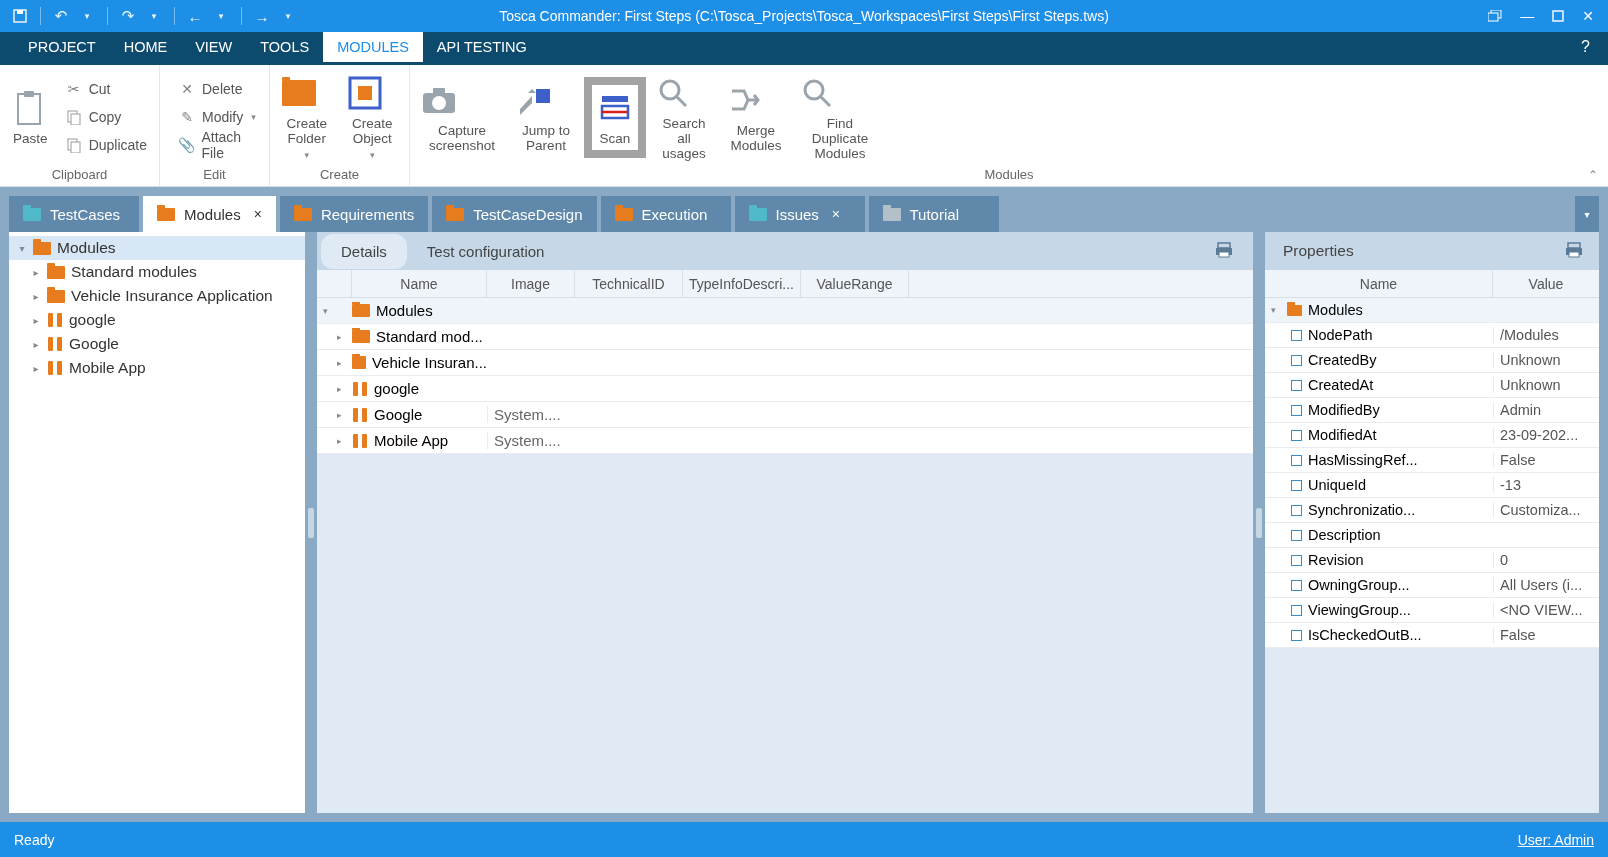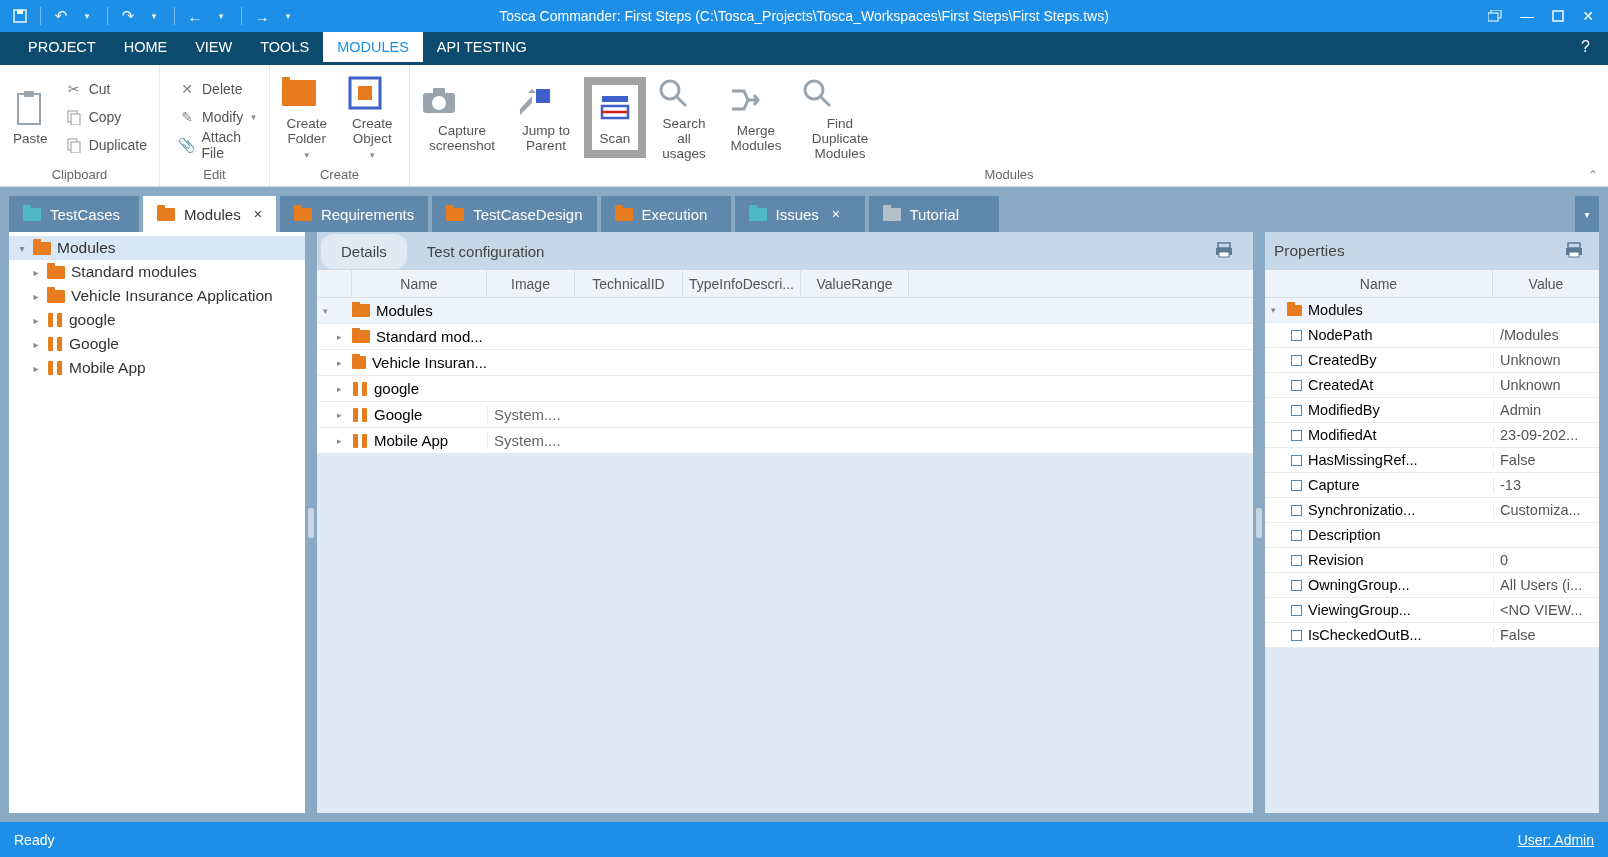--- a/index.html
+++ b/index.html
@@ -75,21 +75,21 @@
 .grow .gc0 { width: 35px; display: flex; align-items: center; justify-content: flex-start; padding-left: 6px; gap:2px; }
 .grow .gc1 { width: 135px; display: flex; align-items: center; gap: 6px; overflow: hidden; white-space: nowrap; }
 .grow .gc2 { width: 88px; border-left: 1px solid #e6ecf2; padding-left: 6px; color: #666; overflow:hidden; white-space:nowrap; }
 .grow .gc3 { width: 108px; border-left: 1px solid #e6ecf2; }
 .grow .gc4 { width: 118px; border-left: 1px solid #e6ecf2; }
 .grow .gc5 { width: 108px; border-left: 1px solid #e6ecf2; border-right: 1px solid #e6ecf2; }
 .grow.hdr { background: #eef4fa; }
 .grow .exp { width: 8px; color: #888; font-size: 9px; }
 
 .prop-pane { width: 334px; background: #dfeaf4; display: flex; flex-direction: column; }
-.prop-head { height: 38px; display: flex; align-items: center; padding: 0 9px; font-size: 15.5px; color: #444; background: #c6d8e8; position: relative; }
+.prop-head { height: 38px; display: flex; align-items: center; padding: 0 18px; font-size: 15.5px; color: #444; background: #c6d8e8; position: relative; }
 .prop-head .print { position: absolute; right: 16px; top: 10px; color: #5a7a96; cursor: pointer; }
 .pgrid { background: #fff; }
 .pghead { display: flex; height: 28px; background: #eef4fa; border-bottom: 1px solid #d6e0e9; }
 .pgh1 { flex: 1; display: flex; align-items: center; justify-content: center; font-size: 14px; color: #555; border-right: 1px solid #d6e0e9; }
 .pgh2 { width: 106px; display: flex; align-items: center; justify-content: center; font-size: 14px; color: #555; }
 .prow { display: flex; height: 25px; border-bottom: 1px solid #e6ecf2; font-size: 14.5px; align-items: center; }
 .prow.group { background: #eef4fa; }
 .prow .pn { flex: 1; display: flex; align-items: center; padding-left: 6px; gap: 6px; overflow: hidden; white-space: nowrap; }
 .prow .pv { width: 106px; border-left: 1px solid #e6ecf2; padding-left: 6px; color: #555; overflow: hidden; white-space: nowrap; }
 .prow .box { width: 11px; height: 11px; border: 1.5px solid #3d8bc9; display: inline-block; }
@@ -564,21 +564,21 @@
                 <span style="width: 14px;"></span>
                 <span class="box"></span>
                 <span>HasMissingRef...</span>
               </div>
               <div class="pv">False</div>
             </div>
             <div class="prow">
               <div class="pn">
                 <span style="width: 14px;"></span>
                 <span class="box"></span>
-                <span>Capture</span>
+                <span>UniqueId</span>
               </div>
               <div class="pv">-13</div>
             </div>
             <div class="prow">
               <div class="pn">
                 <span style="width: 14px;"></span>
                 <span class="box"></span>
                 <span>Synchronizatio...</span>
               </div>
               <div class="pv">Customiza...</div>

